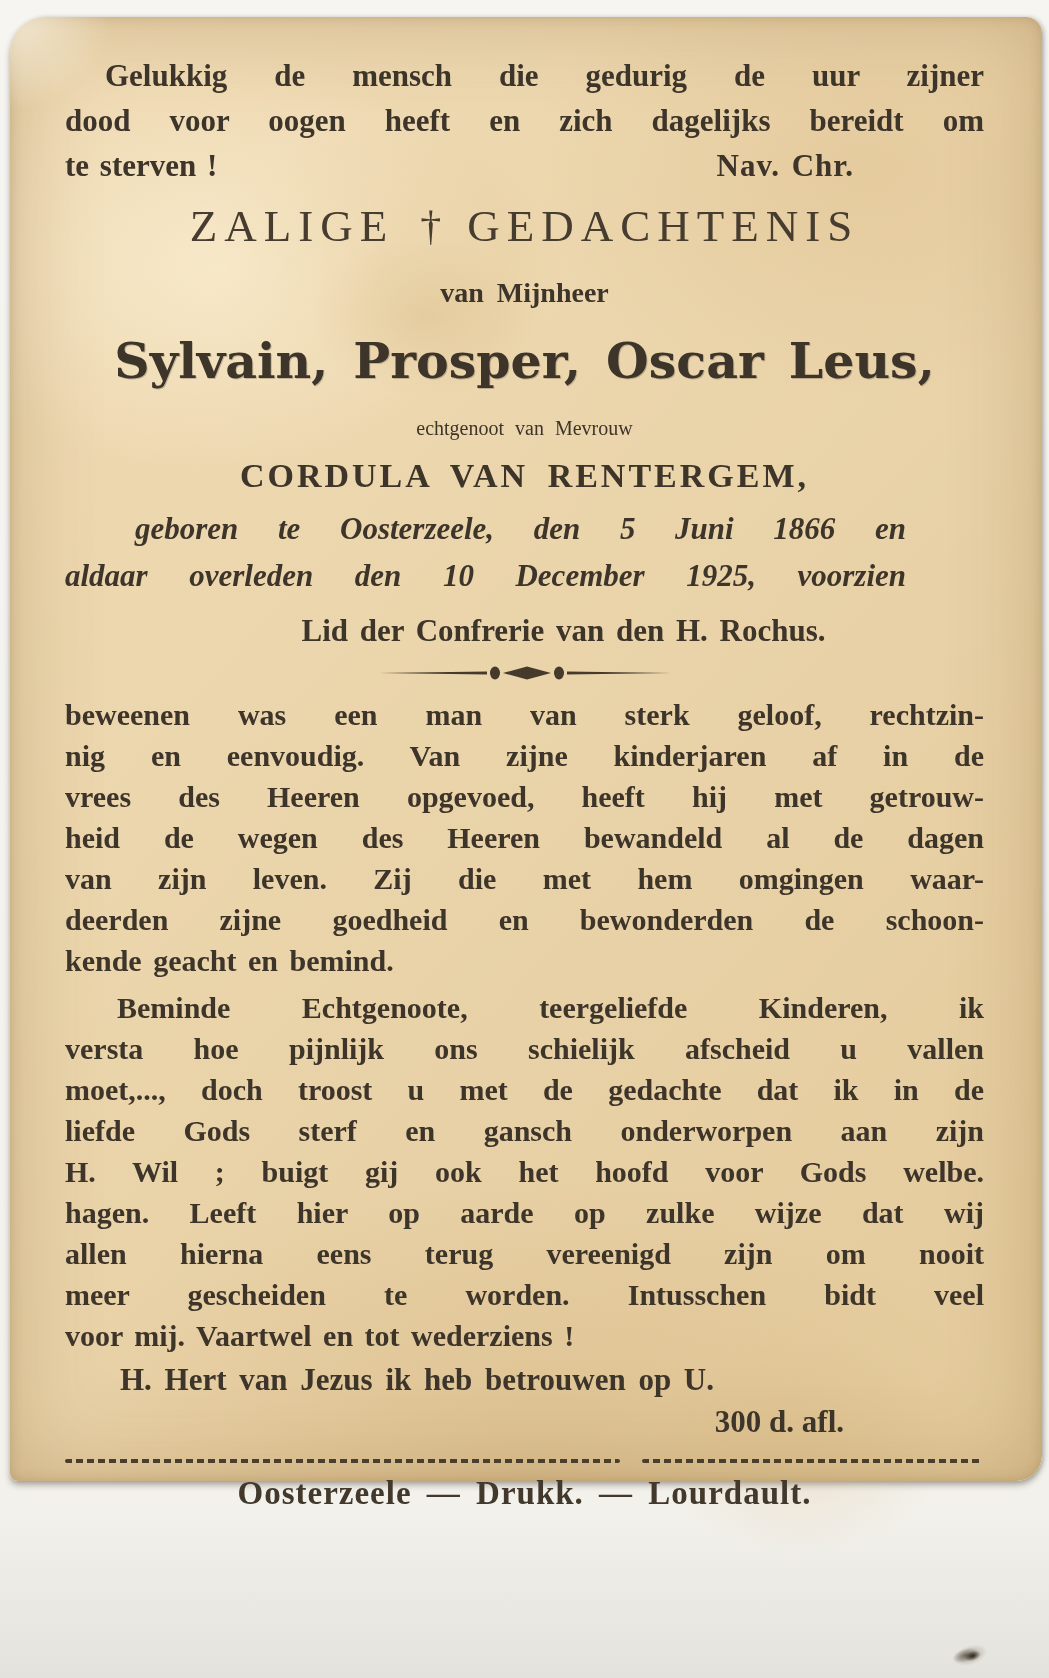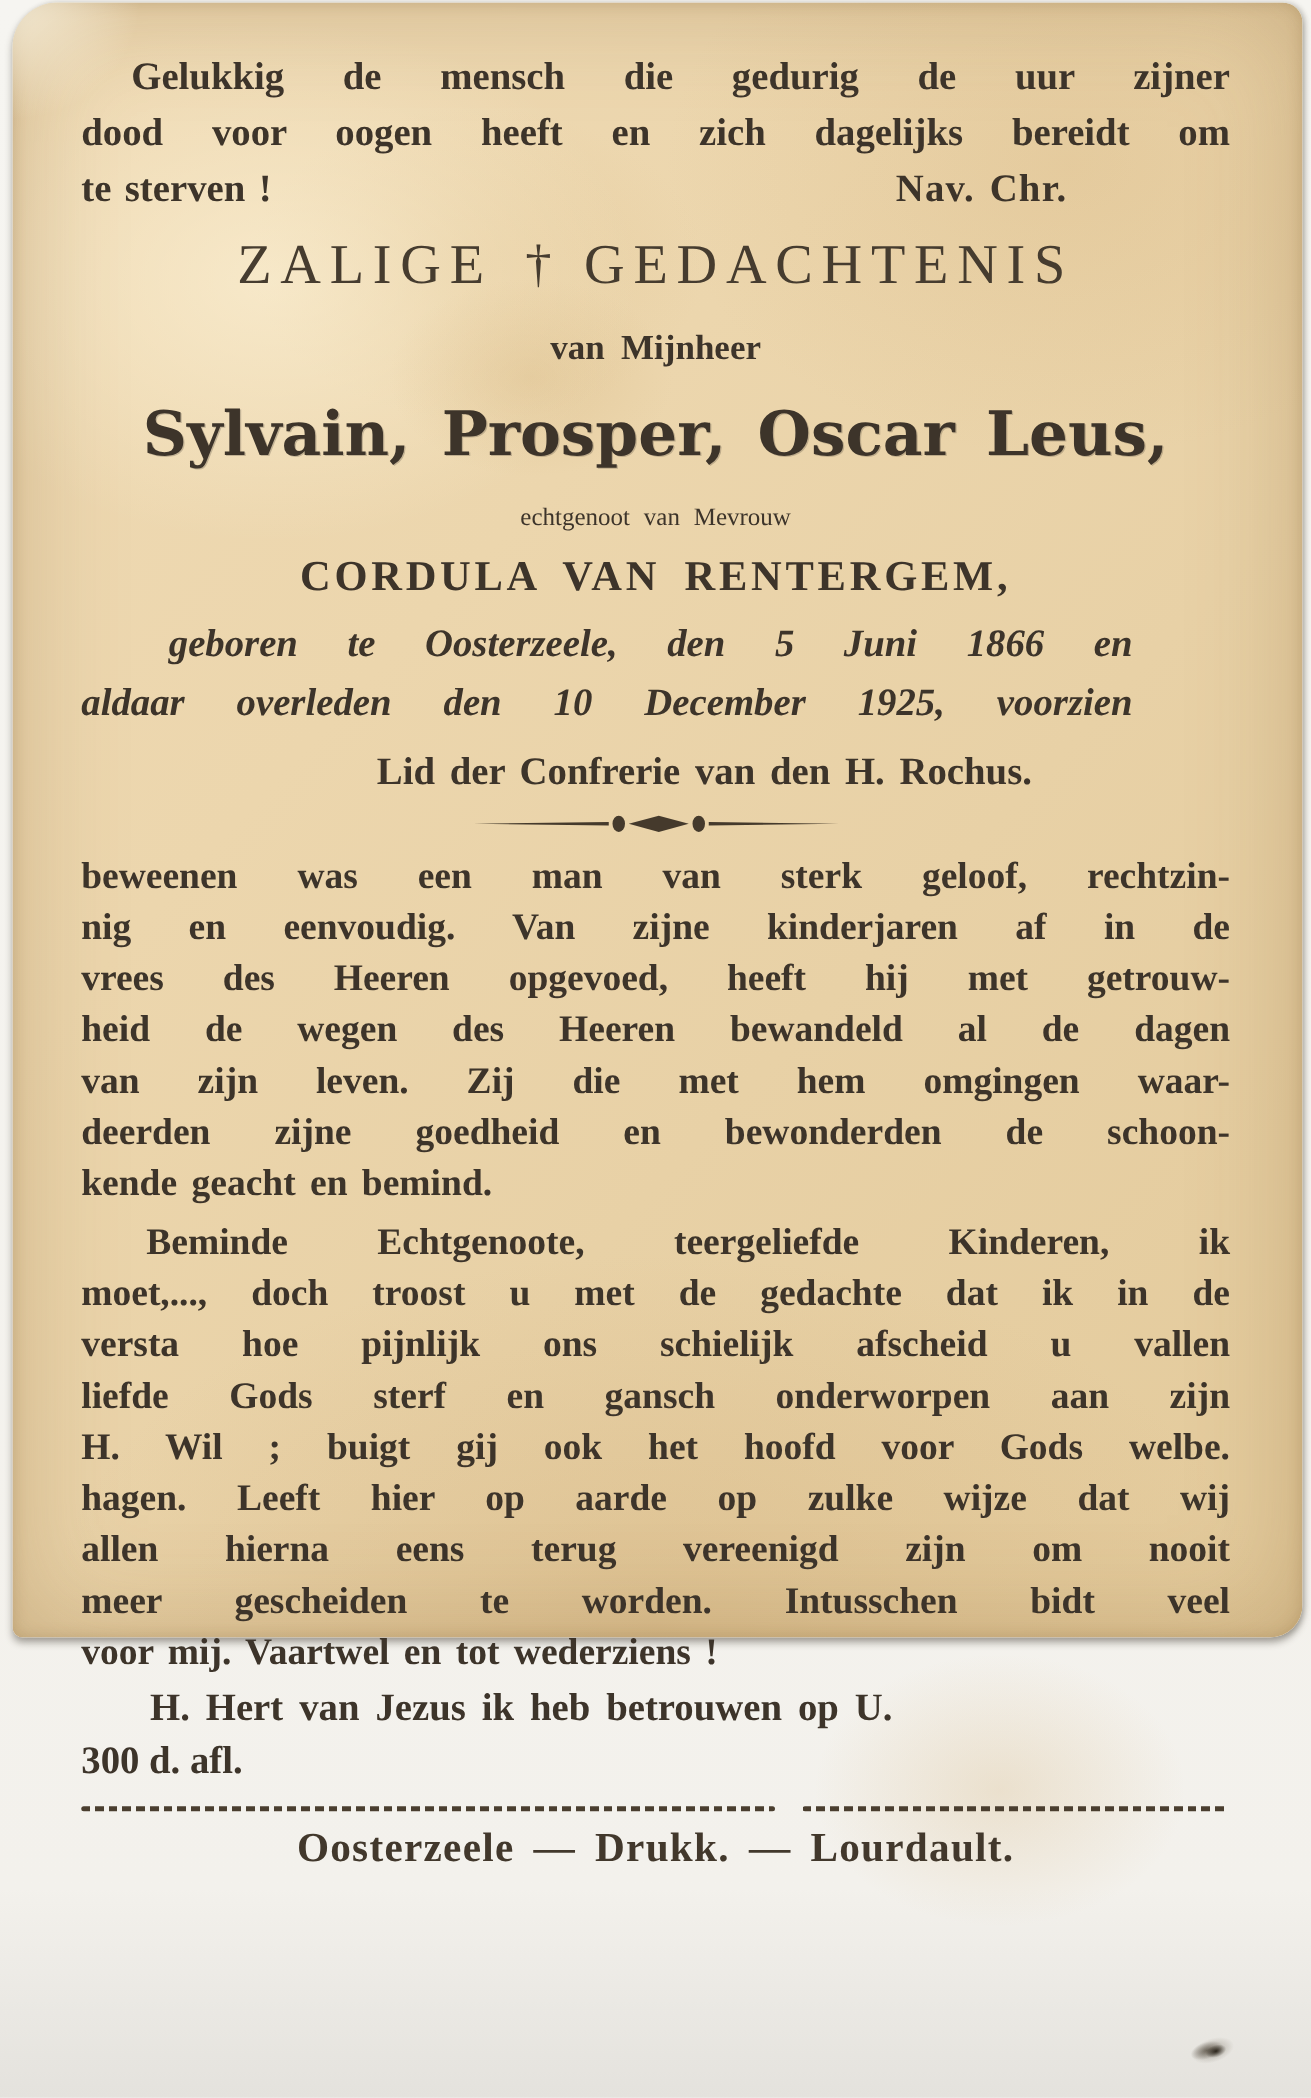--- a/index.html
+++ b/index.html
@@ -8,22 +8,22 @@
     overflow: hidden;
     background: linear-gradient(180deg, #f6f5f1 0%, #f3f1ec 90%, #e4e2dd 100%);
     font-family: "Liberation Serif", serif;
   }
   .scan-bed {
     position: relative;
     width: 1049px; height: 1678px;
   }
   .card {
     position: absolute;
-    left: 10px; top: 2px;
-    width: 1032px; height: 1308px;
+    left: 10px; top: 17px;
+    width: 1032px; height: 1464px;
     border-radius: 36px 16px 26px 8px;
     background:
       radial-gradient(ellipse 420px 300px at 20% 17%, rgba(255,246,221,0.55), rgba(255,246,221,0) 70%),
       radial-gradient(ellipse 500px 360px at 82% 10%, rgba(206,168,110,0.22), rgba(206,168,110,0) 65%),
       radial-gradient(ellipse 700px 420px at 50% 99%, rgba(198,160,104,0.28), rgba(198,160,104,0) 70%),
       radial-gradient(ellipse 260px 180px at 36% 16%, rgba(222,192,140,0.35), rgba(222,192,140,0) 70%),
       linear-gradient(133deg, #efdab4 0%, #ecd6ad 35%, #e8d1a6 62%, #e3ca9b 100%);
     box-shadow:
       inset 0 0 90px rgba(128,94,44,0.30),
       inset 0 0 12px rgba(120,88,40,0.25),
@@ -71,21 +71,21 @@
   .ornament { margin-top: 16px; height: 16px; display: flex; justify-content: center; }
   
   .para { font-size: 30px; font-weight: 700; line-height: 41px; word-spacing: 4px; }
   .p1 { margin-top: 13px; }
   .p2 { margin-top: 6px; }
   .jl { text-align: justify; text-align-last: justify; }
   .first-line { padding-left: 52px; }
   .end-line { text-align: left; text-align-last: left; }
   
   .prayer { margin-top: 3px; padding-left: 55px; font-size: 31px; font-weight: 700; line-height: 42px; word-spacing: 5px; }
-  .indulgence { text-align: left; margin-right: 140px; font-size: 31px; font-weight: 700; line-height: 41px; }
+  .indulgence { text-align: right; margin-right: 140px; font-size: 31px; font-weight: 700; line-height: 41px; }
   
   .dashed-rule { margin-top: 17px; display: flex; gap: 22px; height: 5px; }
   .dash-seg {
     height: 4px; border-radius: 2px;
     background: repeating-linear-gradient(90deg, #4a3e2f 0 7px, rgba(74,62,47,0) 7px 11px);
   }
   .dash-left { width: 555px; }
   .dash-right { width: 340px; }
   .imprint { margin-top: 9px; text-align: center; font-size: 33px; font-weight: 700; letter-spacing: 1px; word-spacing: 6px; line-height: 40px; color: #42382c; }
   
@@ -162,22 +162,22 @@
         <div class="jl">nig en eenvoudig. Van zijne kinderjaren af in de</div>
         <div class="jl">vrees des Heeren opgevoed, heeft hij met getrouw-</div>
         <div class="jl">heid de wegen des Heeren bewandeld al de dagen</div>
         <div class="jl">van zijn leven. Zij die met hem omgingen waar-</div>
         <div class="jl">deerden zijne goedheid en bewonderden de schoon-</div>
         <div class="end-line">kende geacht en bemind.</div>
       </div>
 
       <div class="para p2">
         <div class="jl first-line">Beminde Echtgenoote, teergeliefde Kinderen, ik</div>
+        <div class="jl">versta hoe pijnlijk ons schielijk afscheid u vallen</div>
         <div class="jl">moet,..., doch troost u met de gedachte dat ik in de</div>
-        <div class="jl">versta hoe pijnlijk ons schielijk afscheid u vallen</div>
         <div class="jl">liefde Gods sterf en gansch onderworpen aan zijn</div>
         <div class="jl">H. Wil ; buigt gij ook het hoofd voor Gods welbe.</div>
         <div class="jl">hagen. Leeft hier op aarde op zulke wijze dat wij</div>
         <div class="jl">allen hierna eens terug vereenigd zijn om nooit</div>
         <div class="jl">meer gescheiden te worden. Intusschen bidt veel</div>
         <div class="end-line">voor mij. Vaartwel en tot wederziens !</div>
       </div>
 
       <div class="prayer">H. Hert van Jezus ik heb betrouwen op U.</div>
       <div class="indulgence">300 d. afl.</div>

